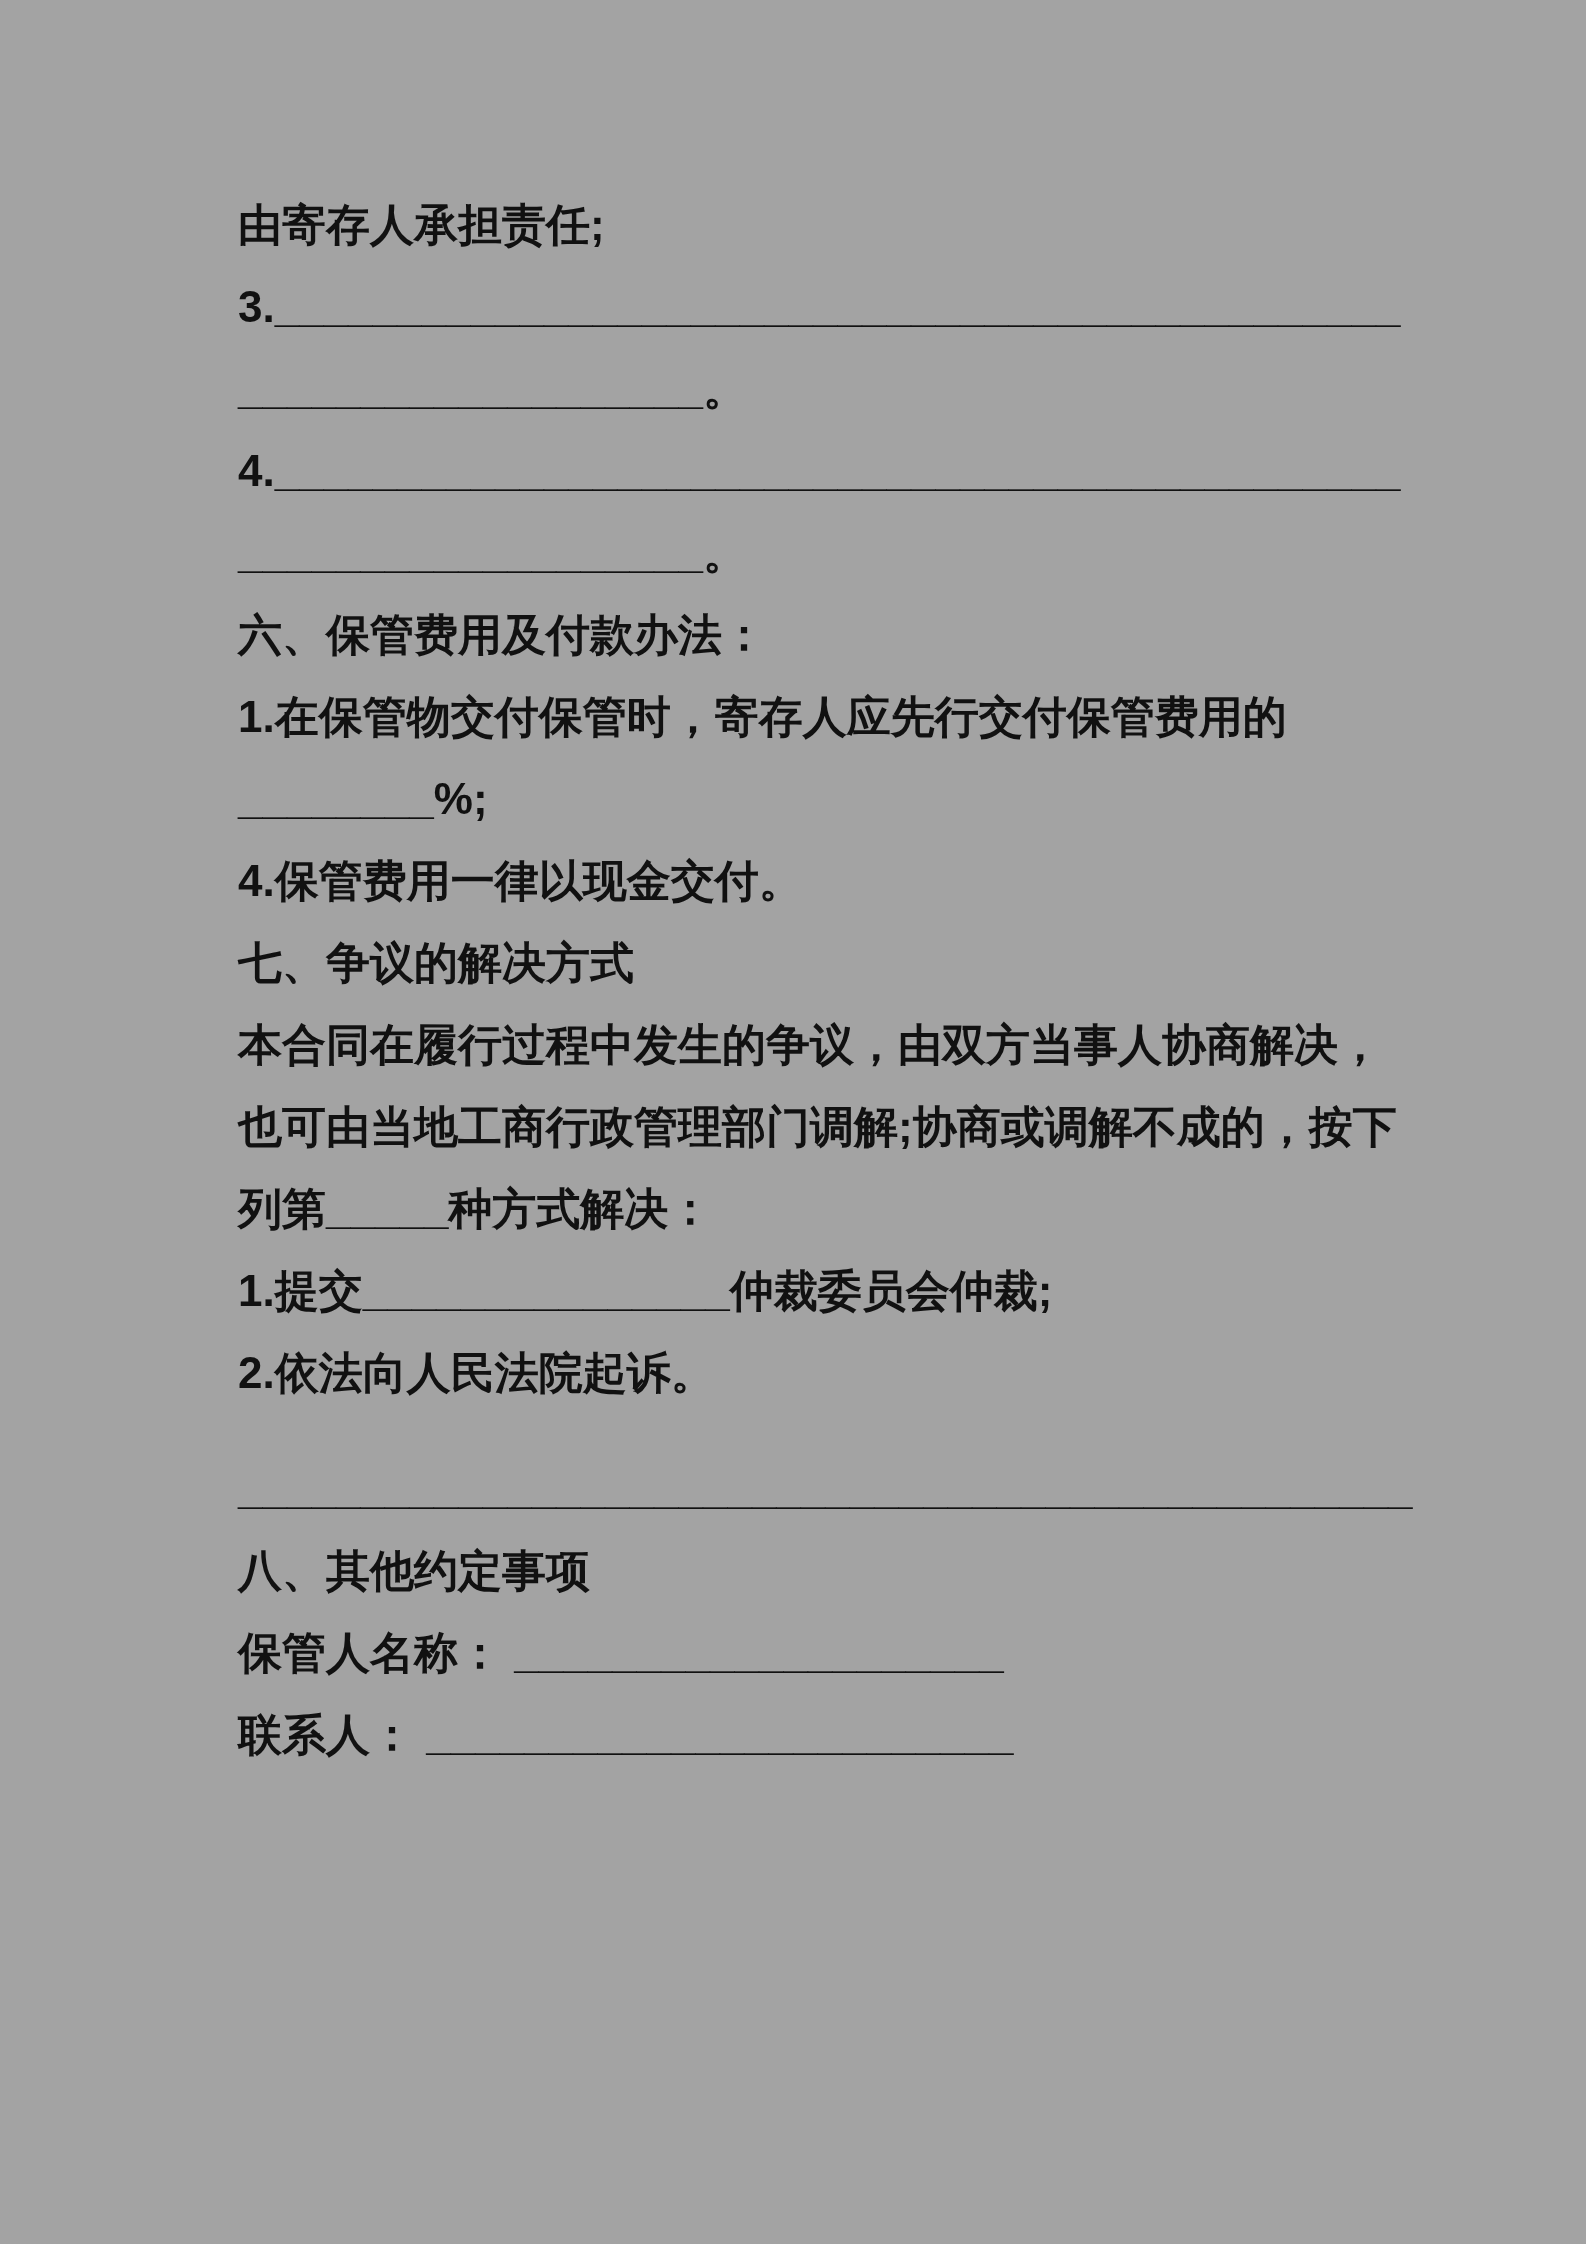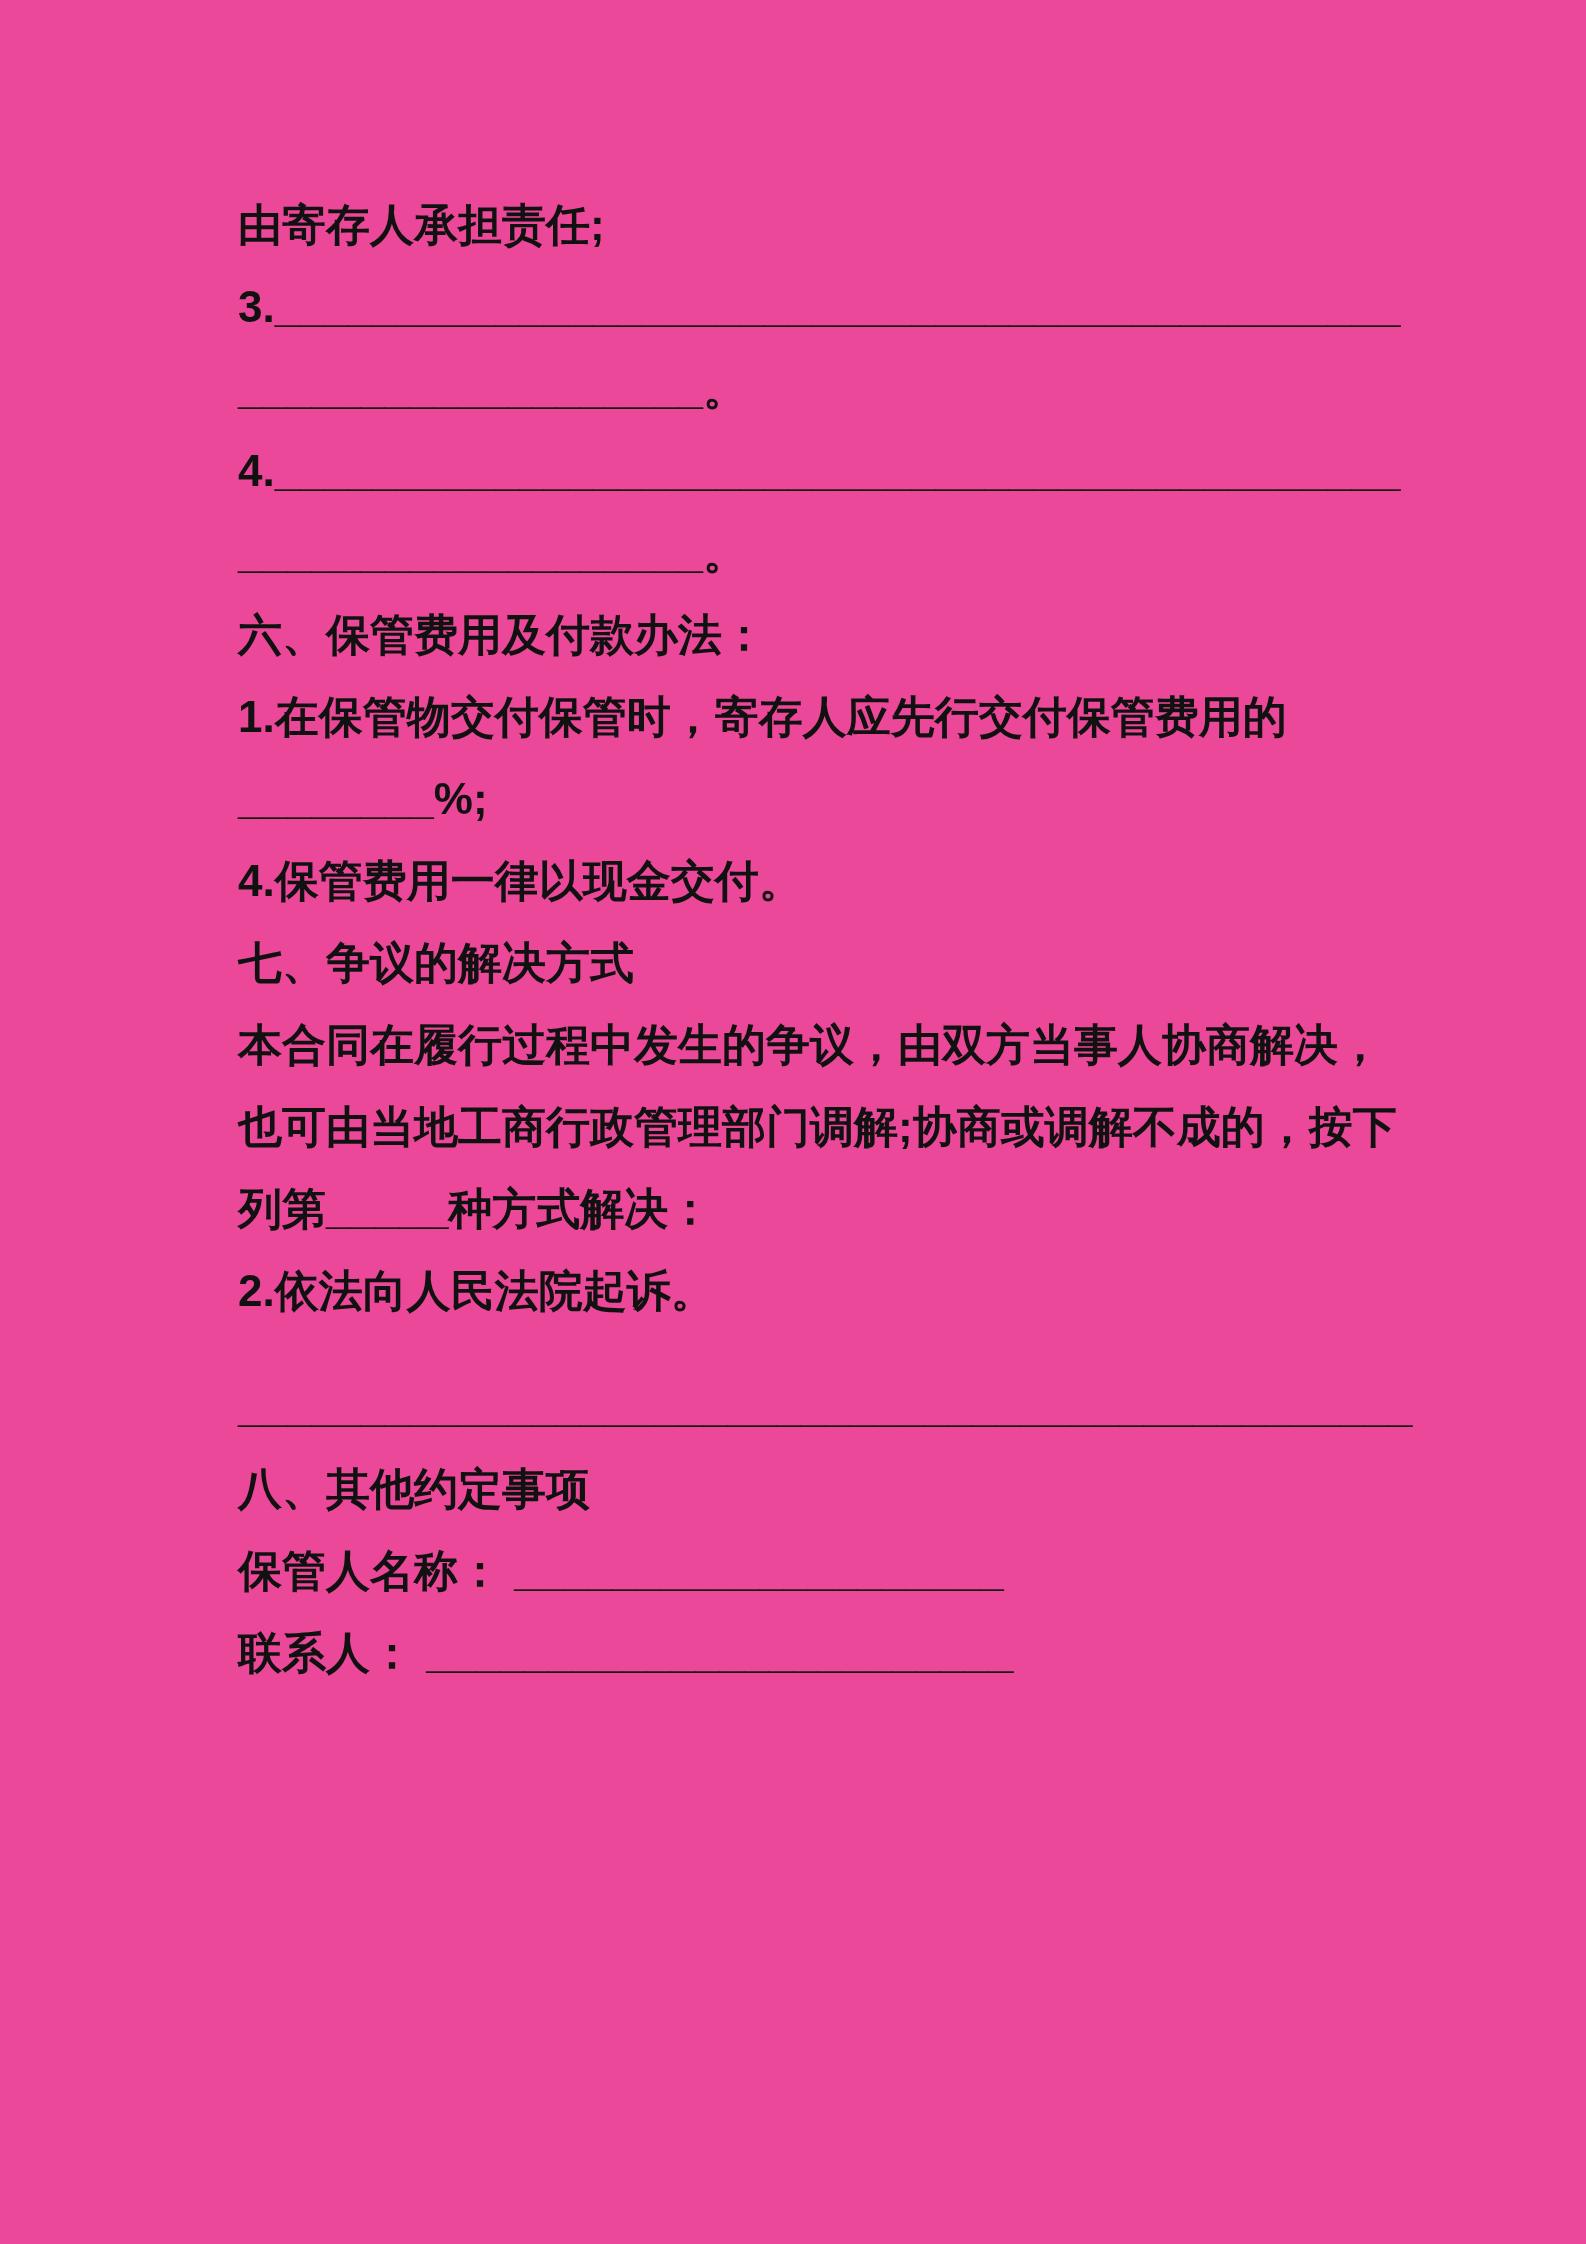--- a/index.html
+++ b/index.html
@@ -5,21 +5,21 @@
 <style>
   html, body {
     margin: 0;
     padding: 0;
     background: #ffffff;
   }
   .page {
     position: relative;
     width: 1586px;
     height: 2244px;
-    background: #ec4899;
+    background: #a3a3a3;
     overflow: hidden;
     box-sizing: border-box;
     padding: 184px 120px 0 238px;
     font-family: "Liberation Sans", "DejaVu Sans", sans-serif;
     font-weight: 700;
     color: #111111;
   }
   .line {
     font-size: 44px;
     line-height: 82px;
@@ -39,18 +39,19 @@
   <div class="line">4.______________________________________________</div>
   <div class="line">___________________。</div>
   <div class="line">六、保管费用及付款办法：</div>
   <div class="line">1.在保管物交付保管时，寄存人应先行交付保管费用的</div>
   <div class="line">________%;</div>
   <div class="line">4.保管费用一律以现金交付。</div>
   <div class="line">七、争议的解决方式</div>
   <div class="line">本合同在履行过程中发生的争议，由双方当事人协商解决，</div>
   <div class="line">也可由当地工商行政管理部门调解;协商或调解不成的，按下</div>
   <div class="line">列第_____种方式解决：</div>
+  <div class="line">1.提交_______________仲裁委员会仲裁;</div>
   <div class="line">2.依法向人民法院起诉。</div>
   <div class="line gap-before">________________________________________________</div>
   <div class="line">八、其他约定事项</div>
   <div class="line">保管人名称： ____________________</div>
   <div class="line">联系人： ________________________</div>
 </div>
 
 </body></html>

